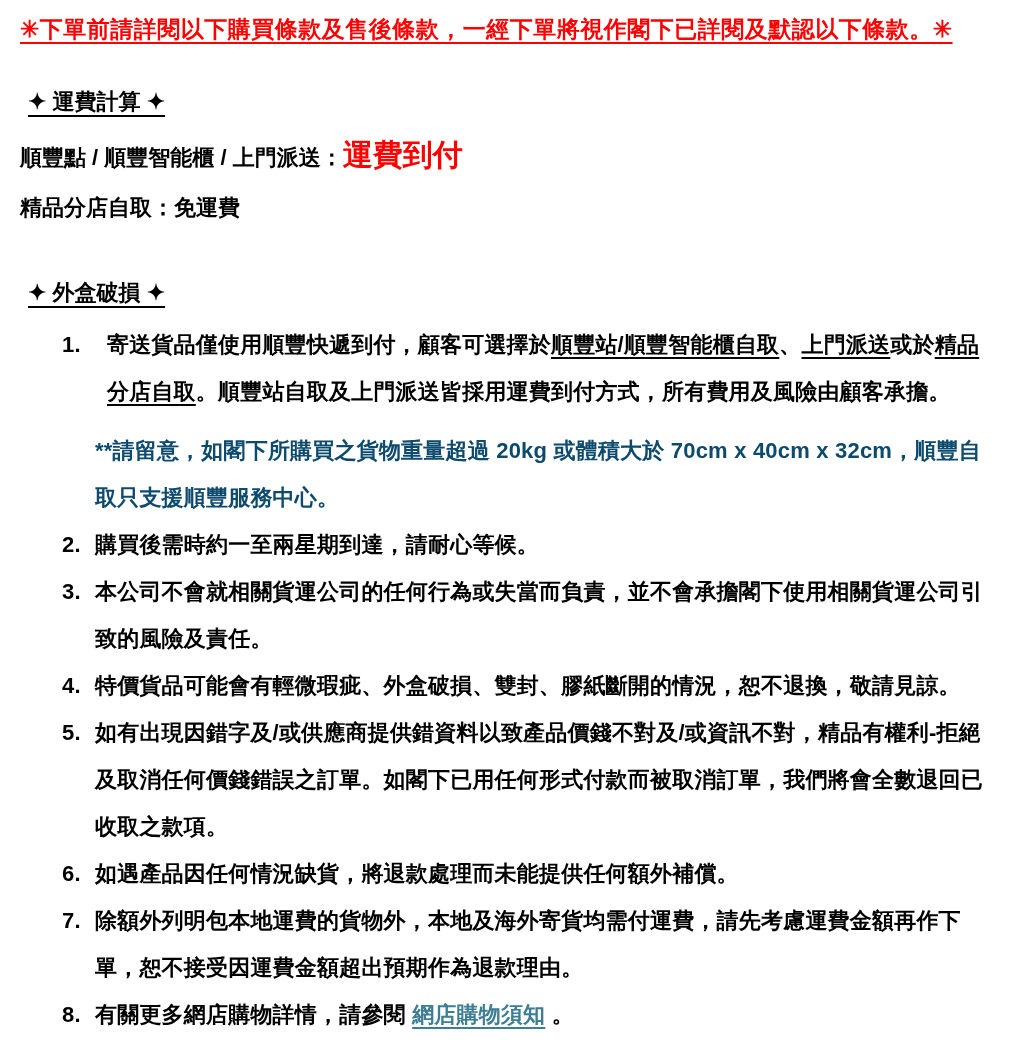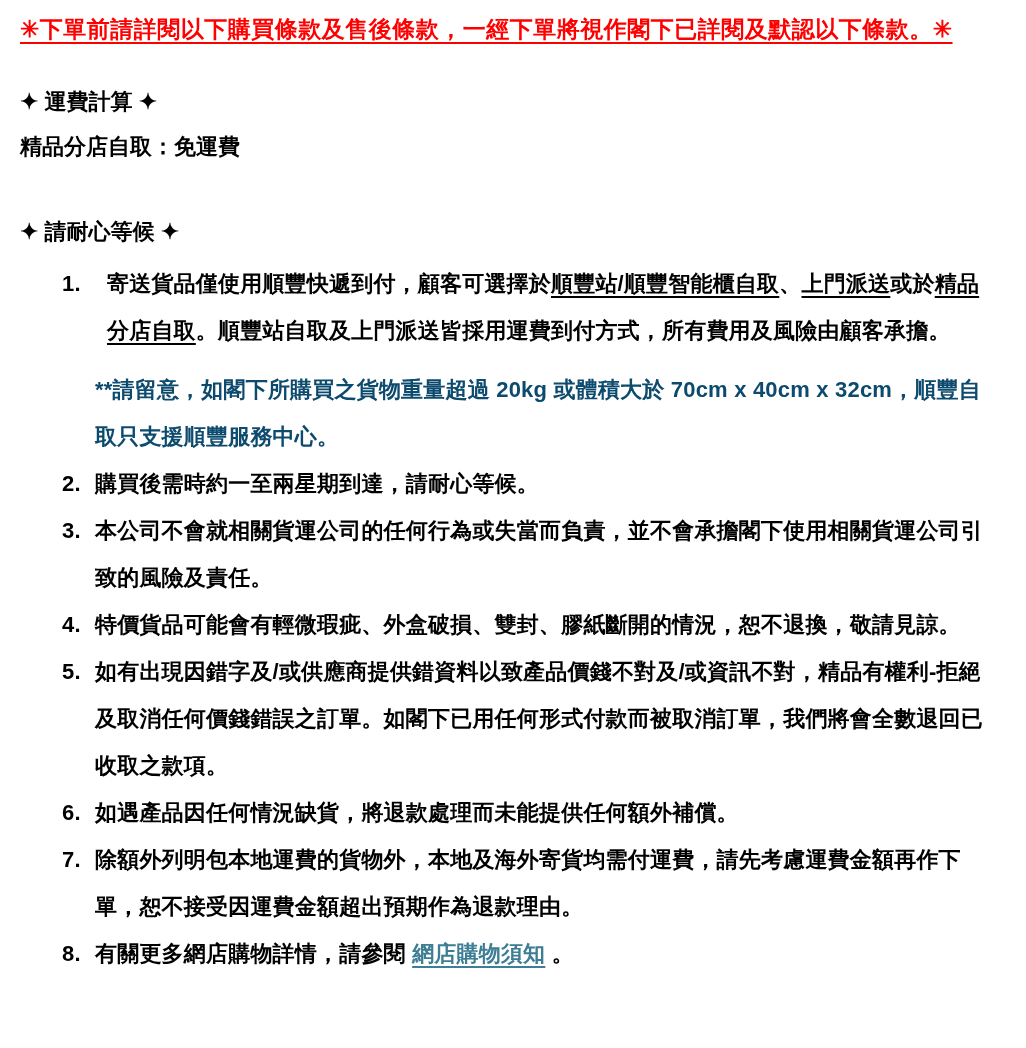--- a/index.html
+++ b/index.html
@@ -28,20 +28,22 @@
     text-decoration: underline;
     text-decoration-thickness: 2px;
     text-underline-offset: 5px;
     letter-spacing: 0.5px;
   }
   
   .section-heading {
     display: inline-block;
     font-size: 22px;
     line-height: 28px;
+    margin-left: 8px;
+    text-decoration: underline;
     text-decoration-thickness: 2px;
     text-underline-offset: 6px;
   }
   .shipping-heading-row { margin-top: 44px; }
   .terms-heading-row   { margin-top: 56px; }
   
   .ship-line1 {
     margin-top: 20px;
     font-size: 22px;
     line-height: 38px;
@@ -95,25 +97,28 @@
 <body>
 
 <div class="page">
 
   <div class="notice-banner">✳下單前請詳閱以下購買條款及售後條款，一經下單將視作閣下已詳閱及默認以下條款。✳</div>
 
   <div class="shipping-heading-row">
     <span class="section-heading">✦ 運費計算 ✦</span>
   </div>
 
+  <div class="ship-line1">
+    <span>順豐點 / 順豐智能櫃 / 上門派送：</span><span class="fee-cod">運費到付</span>
+  </div>
 
   <div class="ship-line2">精品分店自取：免運費</div>
 
   <div class="terms-heading-row">
-    <span class="section-heading">✦ 請耐心等候 ✦</span>
+    <span class="section-heading">✦ 外盒破損 ✦</span>
   </div>
 
   <ol class="terms-list">
 
     <li>
       <span class="item-num">1.</span>
       <p style="margin:12px"><span>寄送貨品僅使用順豐快遞到付，顧客可選擇於</span><span class="u">順豐站/順豐智能櫃自取</span><span>、</span><span class="u">上門派送</span><span>或於</span><span class="u">精品分店自取</span><span>。順豐站自取及上門派送皆採用運費到付方式，所有費用及風險由顧客承擔。</span></p>
       <p class="red-note">**請留意，如閣下所購買之貨物重量超過 20kg 或體積大於 70cm x 40cm x 32cm，順豐自取只支援順豐服務中心。</p>
     </li>
 

